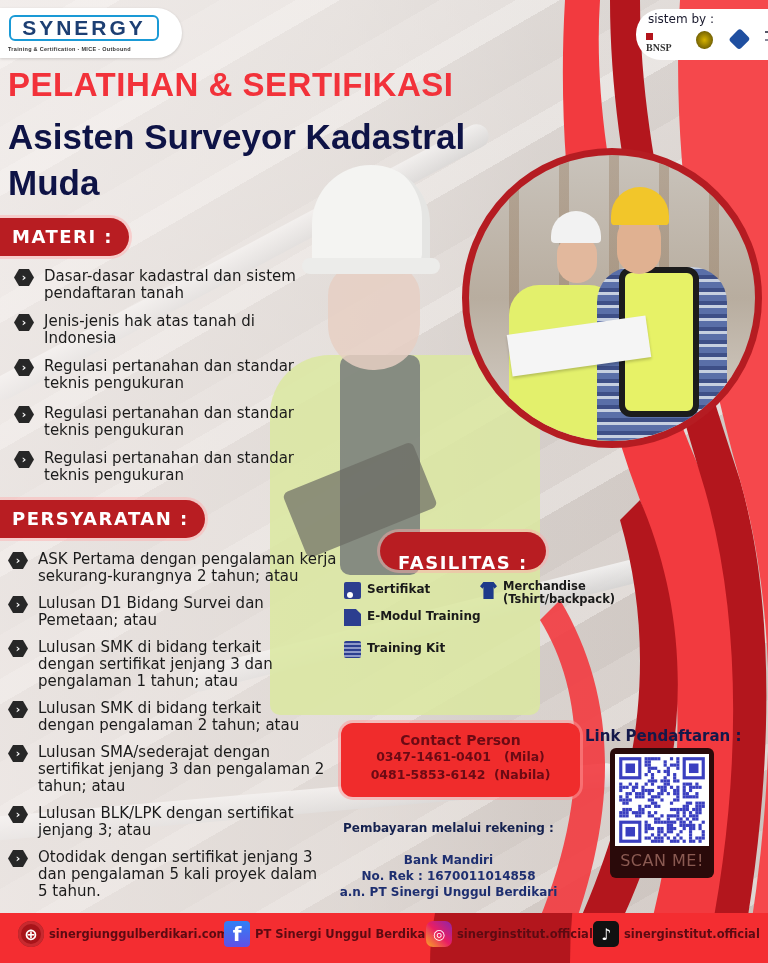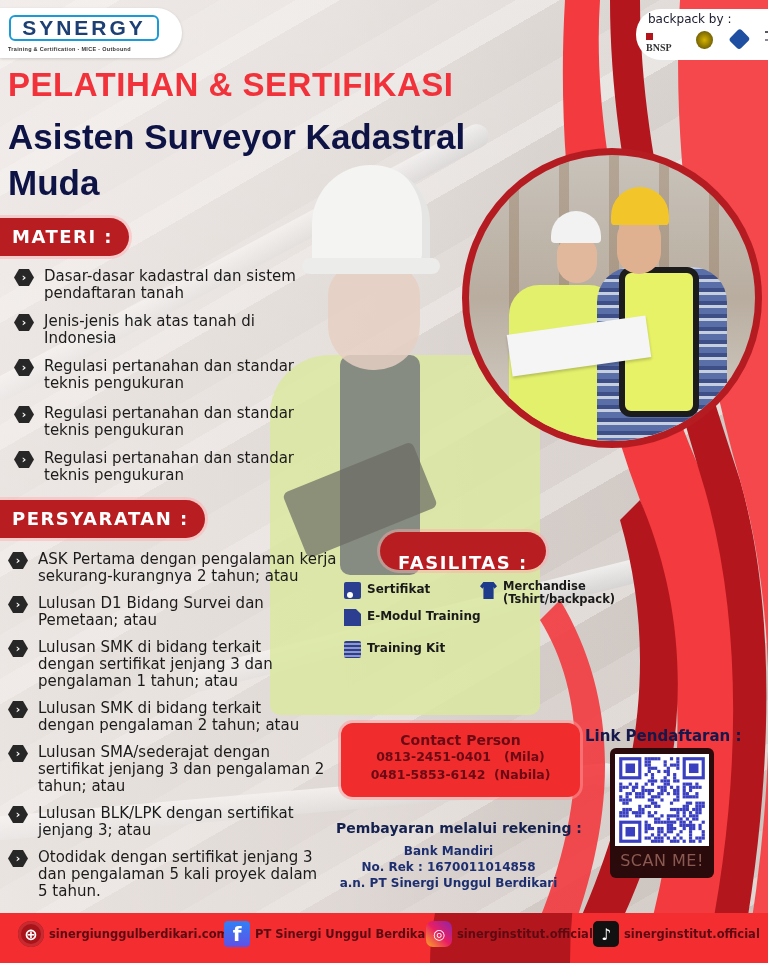--- a/index.html
+++ b/index.html
@@ -50,21 +50,21 @@
 .ic-cert:after{content:"";position:absolute;left:3px;top:10px;width:6px;height:6px;border-radius:50%;background:#fff}
 .ic-doc{background:#2c3e8f;clip-path:polygon(0 0,70% 0,100% 30%,100% 100%,0 100%)}
 .ic-kit{background:repeating-linear-gradient(#2c3e8f 0 2px,#8d98c8 2px 4px);border-radius:2px}
 .ic-shirt{background:#1e3a8a;clip-path:polygon(20% 0,80% 0,100% 25%,85% 40%,80% 30%,80% 100%,20% 100%,20% 30%,15% 40%,0 25%)}
 .merch{font:bold 11.5px "DejaVu Sans",sans-serif;line-height:13px;white-space:normal}
 
 .contact{position:absolute;left:341px;top:723px;width:239px;height:74px;background:#f02c2c;border-radius:12px;box-shadow:0 0 0 3px rgba(255,150,150,.5);text-align:center}
 .contact h3{margin-top:9px;font:bold 14px "DejaVu Sans",sans-serif;color:#6b0a14}
 .contact p{font:bold 12.5px "DejaVu Sans",sans-serif;color:#6b0a14;line-height:18px;white-space:pre}
 .pay{position:absolute;left:336px;top:820px;width:225px;text-align:center;color:#14214f;font:bold 12.5px "DejaVu Sans",sans-serif;line-height:16px}
-.pay .h{font-size:14px;margin-bottom:7px;white-space:nowrap}
+.pay .h{font-size:12px;margin-bottom:16px;white-space:nowrap}
 .pay .b{color:#1e2f70;font-size:12px}
 
 .link-lbl{position:absolute;left:585px;top:727px;font:bold 15px "DejaVu Sans",sans-serif;color:#14184a;white-space:nowrap}
 .qrwrap{position:absolute;left:610px;top:748px;width:104px;height:130px;background:#2a0a0a;border-radius:6px}
 .qr{position:absolute;left:5px;top:6px;width:94px;height:92px;background:#fff;}
 .qr svg{width:94px;height:92px}
 .scan{position:absolute;left:0;top:103px;width:104px;text-align:center;font:16px "DejaVu Sans",sans-serif;color:#8a5a52;letter-spacing:.5px}
 
 .footer{position:absolute;left:0;top:913px;width:768px;height:50px;background:#f42d31;overflow:hidden}
 .footer .dark{position:absolute;left:430px;top:-200px;width:500px;height:500px;border-radius:50%;border-left:140px solid #b3161d;}
@@ -123,21 +123,21 @@
     <div class="p2-hat"></div>
     <div class="paper"></div>
   </div>
 
   <div class="logo-box">
     <div class="logo-word">SYNERGY</div>
     <div class="logo-tag">Training &amp; Certification · MICE · Outbound</div>
   </div>
 
   <div class="support">
-    <div class="support-lbl">backpack by :</div>
+    <div class="support-lbl">sistem by :</div>
     <div class="sup-logos">
       <span class="bnsp">BNSP</span>
       <span class="emblem"></span>
       <span class="kemnaker"></span>
       <span class="kem-text"></span>
     </div>
   </div>
 
   <div class="t1">PELATIHAN &amp; SERTIFIKASI</div>
   <div class="t2">
@@ -178,21 +178,21 @@
     <span class="ic ic-kit"></span>
     <span>Training Kit</span>
   </div>
   <div class="fac" style="left:480px;top:580px;align-items:flex-start">
     <span class="ic ic-shirt" style="margin-top:2px"></span>
     <span class="merch" style="width:120px">Merchandise (Tshirt/backpack)</span>
   </div>
 
   <div class="contact">
     <h3>Contact Person</h3>
-    <p>0813-2451-0401   (Mila)</p>
+    <p>0347-1461-0401   (Mila)</p>
     <p>0481-5853-6142  (Nabila)</p>
   </div>
 
   <div class="pay">
     <div class="h">Pembayaran melalui rekening :</div>
     <div class="b">Bank Mandiri</div>
     <div class="b">No. Rek : 1670011014858</div>
     <div class="b">a.n. PT Sinergi Unggul Berdikari</div>
   </div>
 

